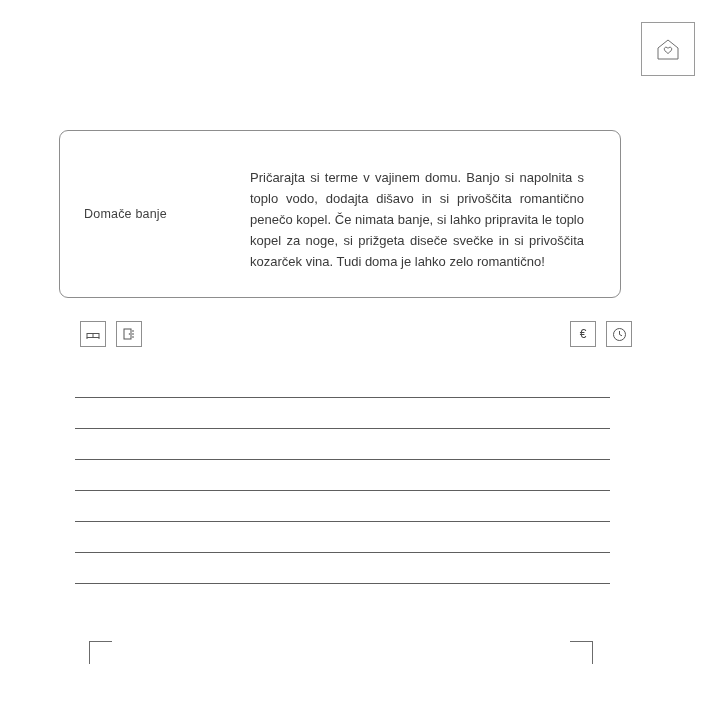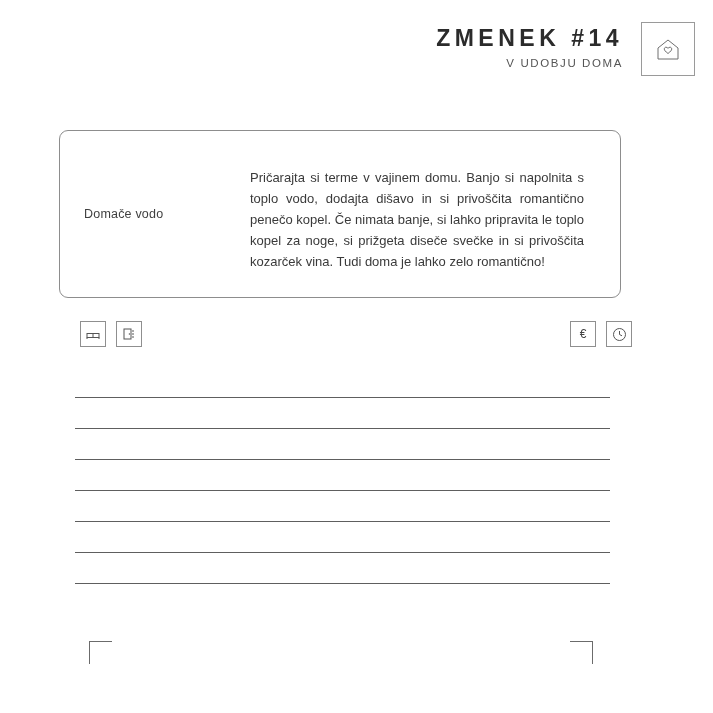--- a/index.html
+++ b/index.html
@@ -150,34 +150,30 @@
     right: 120px;
     top: 641px;
     border-right: 1px solid #6b6b6b;
     border-top: 1px solid #6b6b6b;
   }
 </style>
 </head>
 <body>
 
 <div class="header">
-  <div class="header-text">
-    <div class="title">ZMENEK #14</div>
-    <div class="subtitle">V UDOBJU DOMA</div>
-  </div>
   <div class="logo-box">
     <svg width="30" height="30" viewBox="0 0 30 30" aria-hidden="true">
       <path d="M5 14 L15 6 L25 14 L25 25 L5 25 Z" fill="none" stroke="#6f6f6f" stroke-width="1"></path>
       <path d="M15 19.5 C12.2 17.3 11.3 16.2 11.3 15 C11.3 13.9 12.1 13.2 13 13.2 C13.8 13.2 14.5 13.7 15 14.4 C15.5 13.7 16.2 13.2 17 13.2 C17.9 13.2 18.7 13.9 18.7 15 C18.7 16.2 17.8 17.3 15 19.5 Z" fill="none" stroke="#6f6f6f" stroke-width="1"></path>
     </svg>
   </div>
 </div>
 
 <div class="card">
-  <div class="card-label">Domače vodo</div>
+  <div class="card-label">Domače banje</div>
   <div class="card-body">
     <p class="card-text">Pričarajta si terme v vajinem domu. Banjo si napolnita s toplo vodo, dodajta dišavo in si privoščita romantično penečo kopel. Če nimata banje, si lahko pripravita le toplo kopel za noge, si prižgeta diseče svečke in si privoščita kozarček vina. Tudi doma je lahko zelo romantično!</p>
   </div>
 </div>
 
 <div class="icon-row">
   <div class="icon-group left">
     <div class="icon-box">
       <svg width="16" height="16" viewBox="0 0 16 16" aria-hidden="true">
         <rect x="2" y="7.5" width="12" height="4" fill="none" stroke="#555" stroke-width="1"></rect>

